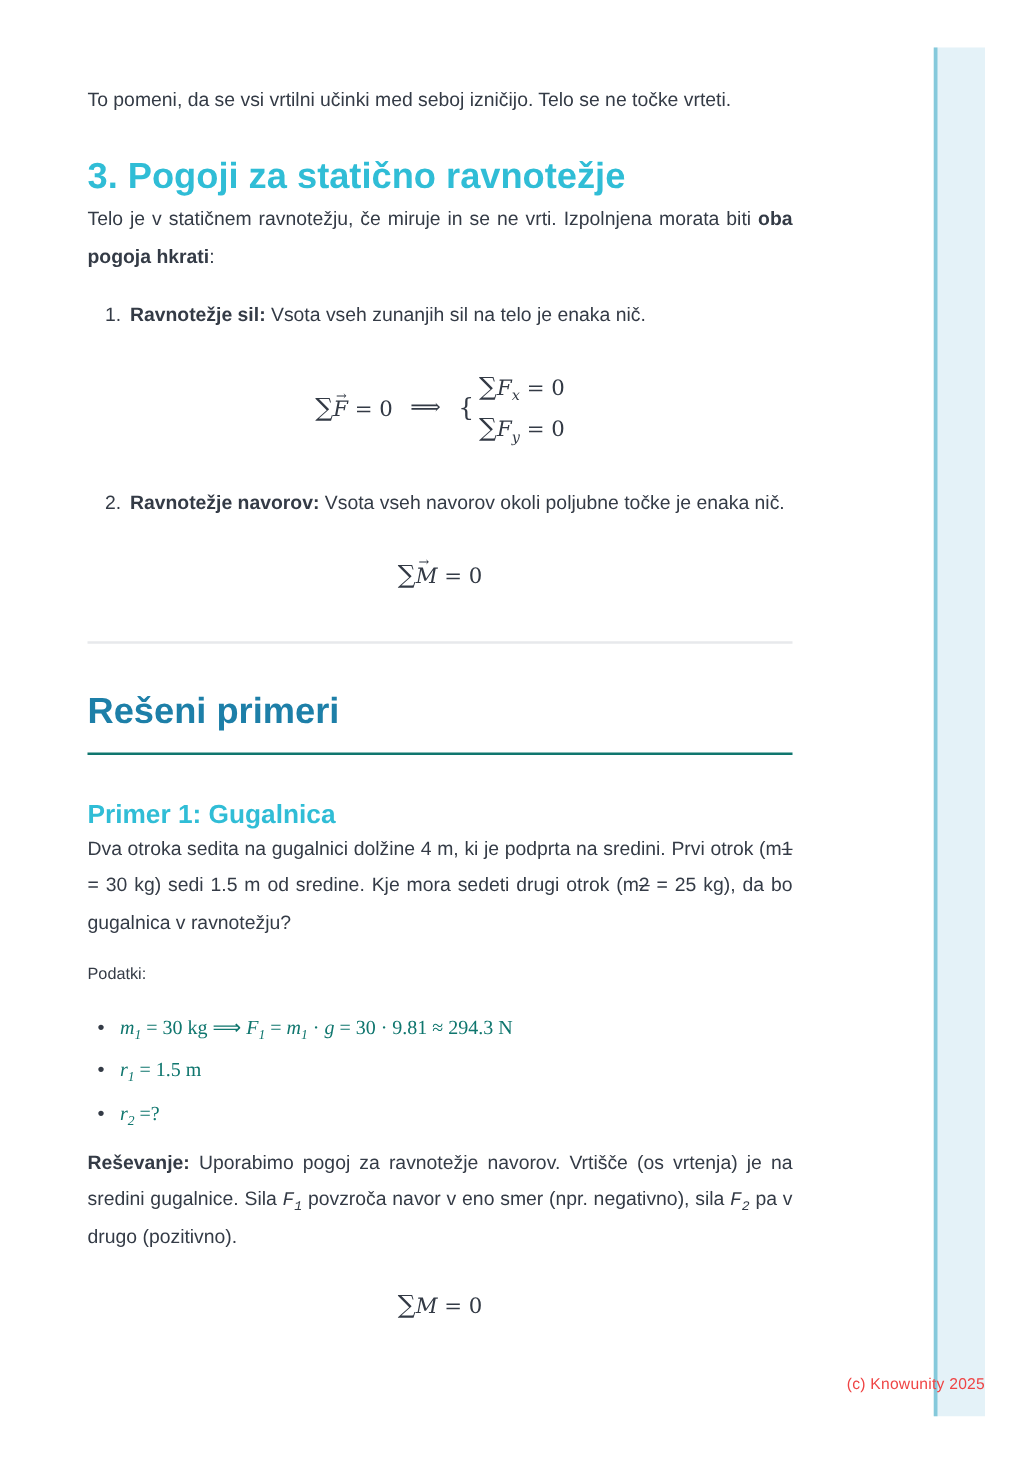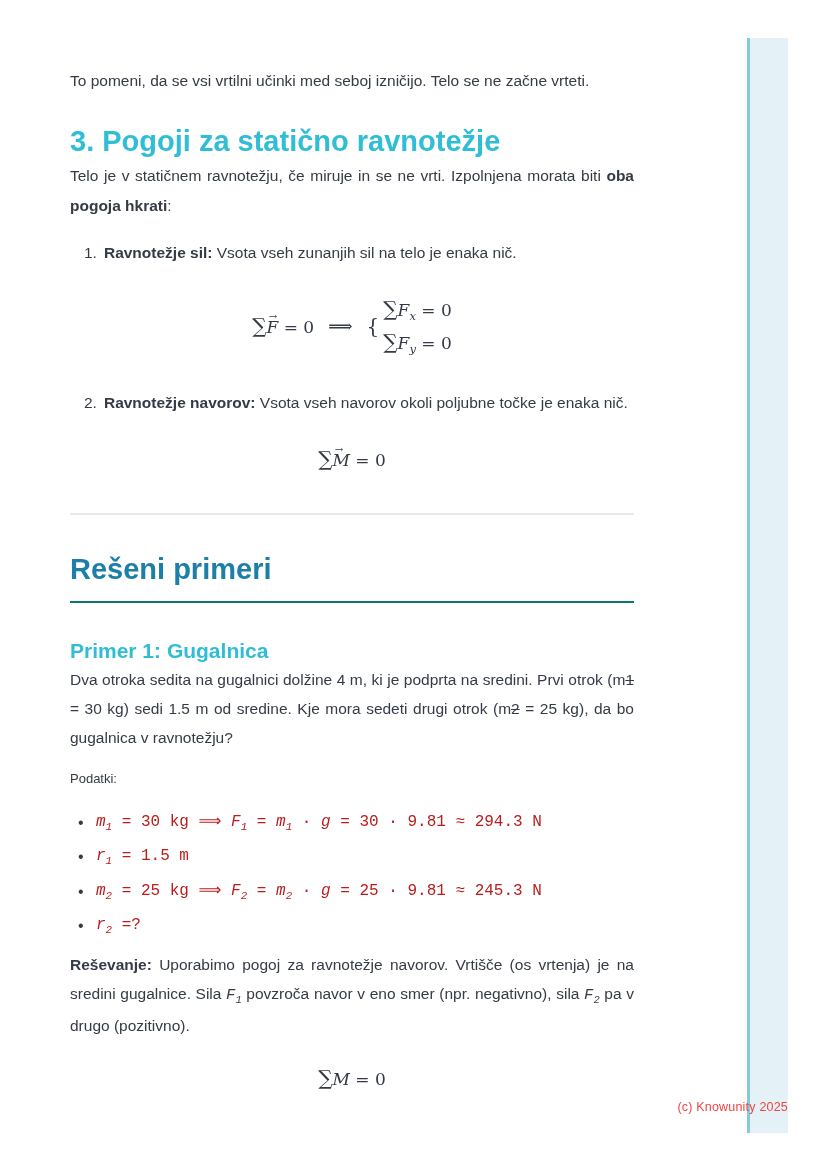--- a/index.html
+++ b/index.html
@@ -52,40 +52,40 @@
   .divider{border:none;border-top:2px solid #e7e9ec;margin:42px 0 0 0;}
   .h1{
     color:#1d7fa8;font-weight:700;font-size:29px;line-height:1.25;
     margin:36px 0 0 0;padding-bottom:14px;border-bottom:2px solid #0f766e;
   }
   .bold-label{font-size:13px;font-weight:400;margin:14px 0 0 0;line-height:1.9;}
   .ul{margin:20px 0 0 0;padding:0;list-style:none;}
   .ul li{
     position:relative;padding-left:26px;margin-bottom:13px;
     font-size:16px;line-height:1.35;
-    font-family:Liberation Mono, monospace;color:#b91c1c;
+    font-family:Liberation Serif, serif;color:#0f766e;
   }
   .ul li::before{content:"•";position:absolute;left:8px;top:0;color:#343b46;font-family:"Liberation Sans",sans-serif;}
   .sol{margin-top:16px;}
   .edge-strip{
     position:absolute;left:747px;top:38px;width:41px;height:1095px;
     background:#e4f2f8;border-left:3px solid #85c9db;box-sizing:border-box;
   }
   .footer{
     position:absolute;top:1100px;right:40px;
     font-size:12.5px;color:#ef4444;letter-spacing:0.2px;
   }
 </style>
 </head>
 <body>
 
 <div class="page">
   <div class="content">
 
-    <p class="body first">To pomeni, da se vsi vrtilni učinki med seboj izničijo. Telo se ne začne vrteti.</p>
+    <p class="body first">To pomeni, da se vsi vrtilni učinki med seboj izničijo. Telo se ne točke vrteti.</p>
 
     <h2 class="h2">3. Pogoji za statično ravnotežje</h2>
 
     <p class="body p-after-h2"><span>Telo je v statičnem ravnotežju, če miruje in se ne vrti. Izpolnjena morata biti </span><b>oba pogoja hkrati</b><span>:</span></p>
 
     <div class="ol">
       <div class="olrow">
         <span>1.</span>
         <span><b>Ravnotežje sil:</b><span> Vsota vseh zunanjih sil na telo je enaka nič.</span></span>
       </div>
@@ -120,21 +120,20 @@
 
     <h2 class="h2 example">Primer 1: Gugalnica</h2>
 
     <p class="body p-after-h2"><span>Dva otroka sedita na gugalnici dolžine 4 m, ki je podprta na sredini. Prvi otrok (m</span><span class="strike">1</span><span> = 30 kg) sedi 1.5 m od sredine. Kje mora sedeti drugi otrok (m</span><span class="strike">2</span><span> = 25 kg), da bo gugalnica v ravnotežju?</span></p>
 
     <p class="bold-label">Podatki:</p>
 
     <ul class="ul">
       <li><span class="it">m<sub>1</sub></span><span> = 30 kg </span><span>⟹</span><span> </span><span class="it">F<sub>1</sub></span><span> = </span><span class="it">m<sub>1</sub></span><span> · </span><span class="it">g</span><span> = 30 · 9.81 ≈ 294.3 N</span></li>
       <li><span class="it">r<sub>1</sub></span><span> = 1.5 m</span></li>
-      <li><span class="it">m<sub>2</sub></span><span> = 25 kg </span><span>⟹</span><span> </span><span class="it">F<sub>2</sub></span><span> = </span><span class="it">m<sub>2</sub></span><span> · </span><span class="it">g</span><span> = 25 · 9.81 ≈ 245.3 N</span></li>
       <li><span class="it">r<sub>2</sub></span><span> =?</span></li>
     </ul>
 
     <p class="body sol"><b>Reševanje:</b><span> Uporabimo pogoj za ravnotežje navorov. Vrtišče (os vrtenja) je na sredini gugalnice. Sila </span><span class="it mser">F<sub>1</sub></span><span> povzroča navor v eno smer (npr. negativno), sila </span><span class="it mser">F<sub>2</sub></span><span> pa v drugo (pozitivno).</span></p>
 
     <div class="meq eq-block eq-moment-final">
       <span><span class="sum">∑</span><span class="it">M</span><span> = 0</span></span>
     </div>
 
   </div>

